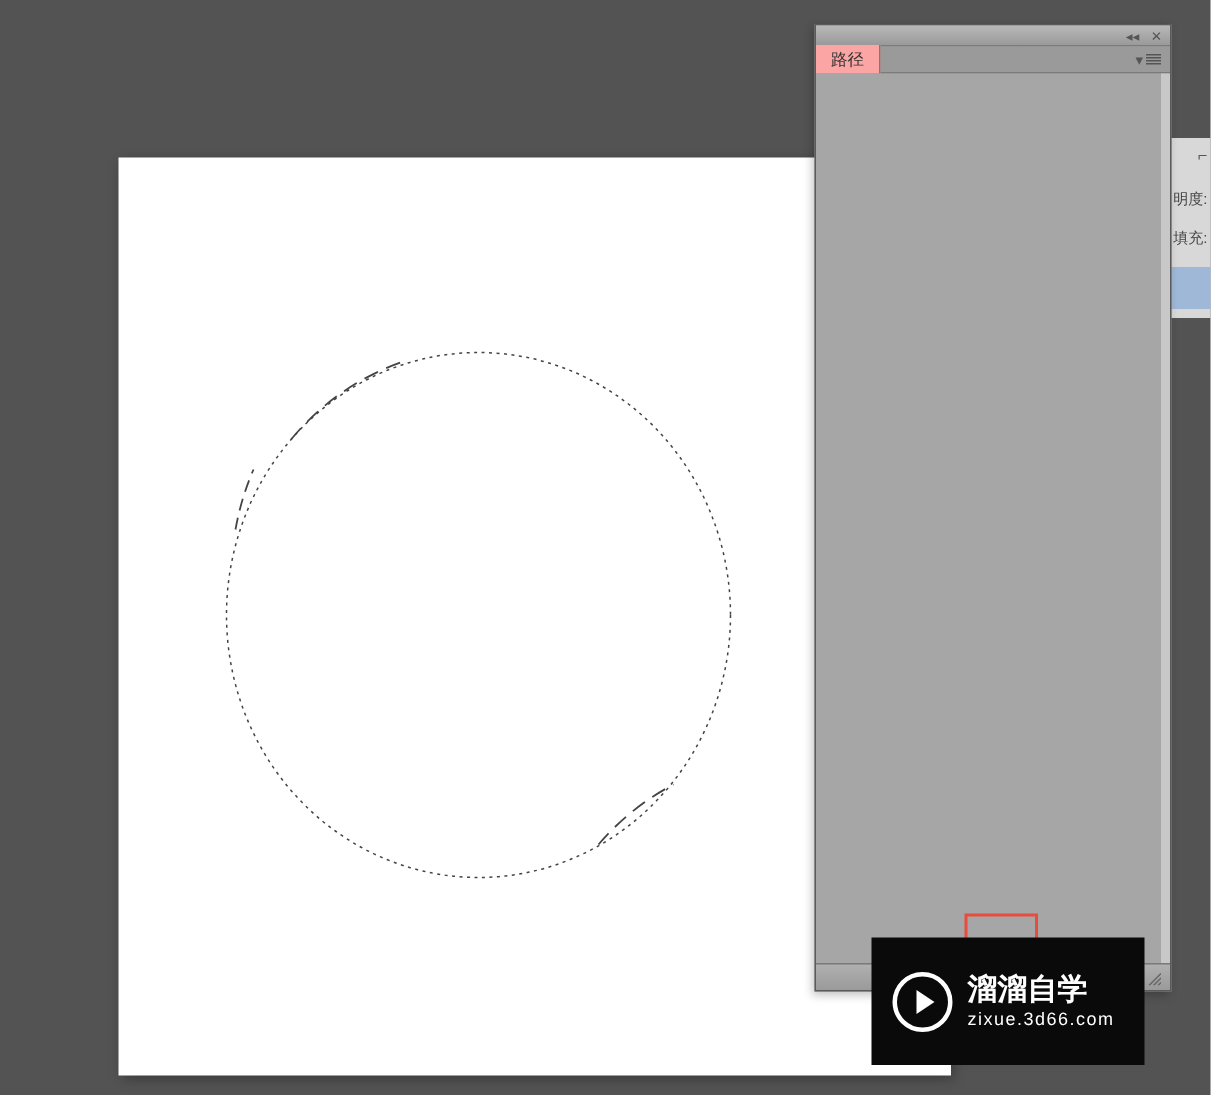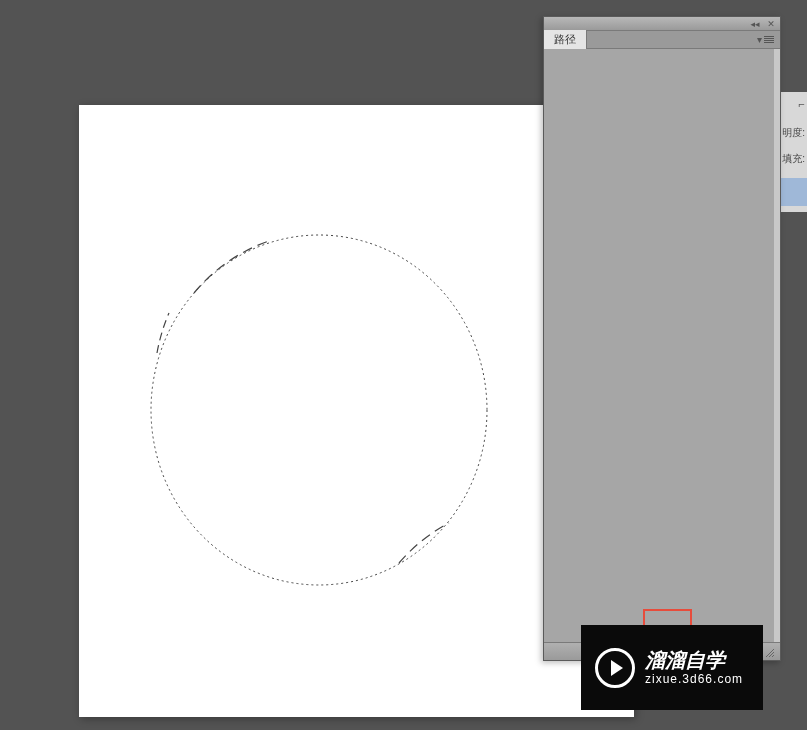--- a/index.html
+++ b/index.html
@@ -62,21 +62,21 @@
     }
     .panel-tabs {
       height: 18px;
       background: #9a9a9a;
       border-bottom: 1px solid #7a7a7a;
       display: flex;
       align-items: center;
     }
     .panel-tab {
       padding: 2px 10px;
-      background: #e5e5e5;
+      background: #fca5a5;
       border-right: 1px solid #7a7a7a;
       color: #333;
       font-size: 11px;
       cursor: pointer;
     }
     .panel-menu {
       margin-left: auto;
       margin-right: 6px;
       display: flex;
       align-items: center;
@@ -191,21 +191,20 @@
     }
     .watermark-text {
       color: #fff;
       display: flex;
       flex-direction: column;
       line-height: 1.2;
     }
     .watermark-main {
       font-size: 20px;
       font-weight: bold;
-      font-style: italic;
     }
     .watermark-sub {
       font-size: 12px;
       letter-spacing: 1px;
     }
   </style>
 </head>
 <body>
 
 <div class="canvas-area">

